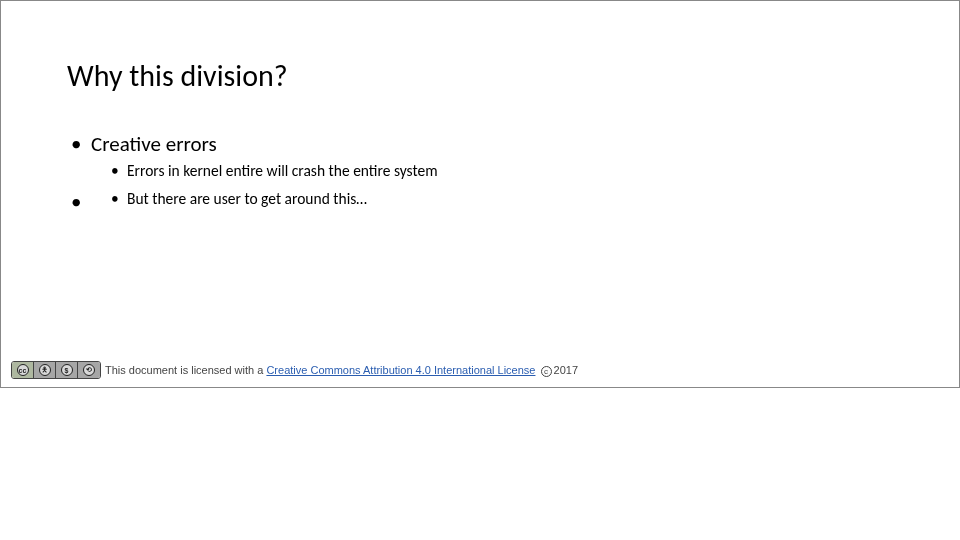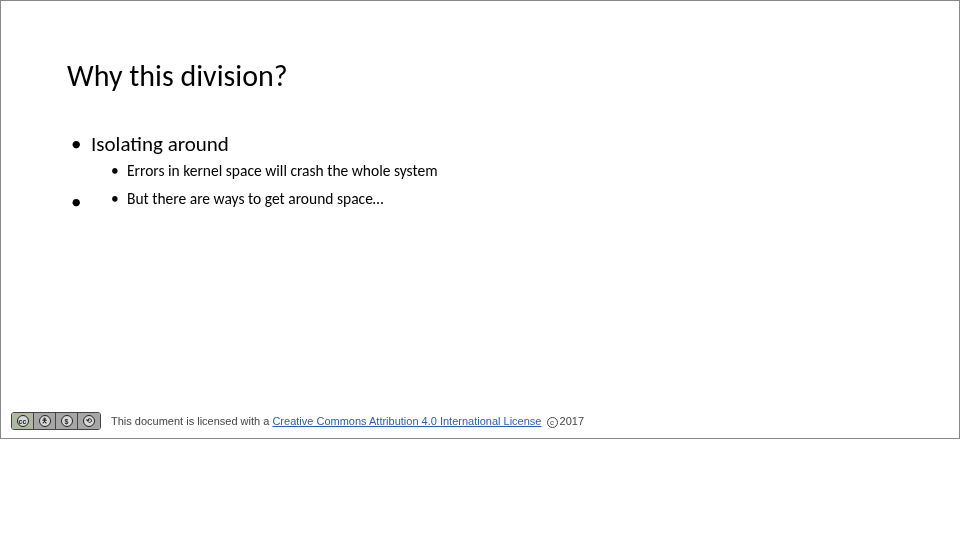--- a/index.html
+++ b/index.html
@@ -1,51 +1,51 @@
 <!DOCTYPE html>
 <html><head>
 <meta charset="utf-8">
 <style>
   * { margin: 0; padding: 0; box-sizing: border-box; }
   html, body { width: 960px; height: 540px; font-family: Calibri, "Segoe UI", Arial, sans-serif; background: #fff; color: #000; }
-  .slide { position: relative; width: 960px; height: 439px; border: 1px solid #888; }
+  .slide { position: relative; width: 960px; height: 388px; border: 1px solid #888; }
   .title { position: absolute; left: 66px; top: 56px; font-size: 30px; font-weight: 400; }
   .content { position: absolute; left: 66px; top: 130px; right: 40px; }
   ul { list-style: none; }
   .lvl1 > li { position: relative; padding-left: 24px; font-size: 21px; margin-bottom: 2px; line-height: 1.25; }
   .lvl1 > li::before { content: "•"; position: absolute; left: 4px; top: 0; }
   .lvl2 { margin-top: 4px; margin-bottom: 8px; }
   .lvl2 > li { position: relative; padding-left: 36px; font-size: 15.5px; margin-bottom: 1px; line-height: 1.25; }
   .lvl2 > li::before { content: "•"; position: absolute; left: 20px; top: 0; }
-  .footer { position: absolute; left: 10px; bottom: 8px; right: 10px; display: flex; align-items: center; gap: 10px; font-size: 11px; color: #444; font-family: Arial, sans-serif; }
+  .footer { position: absolute; left: 10px; bottom: 8px; right: 10px; display: flex; align-items: center; gap: 4px; font-size: 11px; color: #444; font-family: Arial, sans-serif; }
   .cc-badge { display: inline-flex; border: 1px solid #444; border-radius: 3px; overflow: hidden; height: 18px; }
   .cc-seg { display: flex; align-items: center; justify-content: center; width: 22px; background: #a6a6a6; border-right: 1px solid #444; }
   .cc-seg:first-child { background: #aeb8a0; }
   .cc-seg:last-child { border-right: none; }
   .cc-circ { width: 12px; height: 12px; border: 1.2px solid #222; border-radius: 50%; display: flex; align-items: center; justify-content: center; font-size: 7px; font-weight: bold; color: #222; background: #d9d9d9; }
   .lic-link { color: #2a5db0; text-decoration: underline; }
   .copyright-icon { display: inline-flex; align-items: center; justify-content: center; width: 11px; height: 11px; border: 1px solid #444; border-radius: 50%; font-size: 8px; margin: 0 2px; }
 </style>
 </head>
 <body>
 
 <div class="slide">
   <h1 class="title">Why this division?</h1>
 
   <div class="content">
     <ul class="lvl1">
       <li>
-        <span>Isolating around</span>
+        <span>Creative errors</span>
         <ul class="lvl2">
-          <li>Errors in kernel space will crash the whole system</li>
+          <li>Errors in kernel entire will crash the entire system</li>
         </ul>
       </li>
       <li>
         <ul class="lvl2">
-          <li>But there are ways to get around space…</li>
+          <li>But there are user to get around this…</li>
         </ul>
       </li>
     </ul>
   </div>
 
   <div class="footer">
     <span class="cc-badge">
       <span class="cc-seg">
           <span class="cc-circ">cc</span>
         </span>

